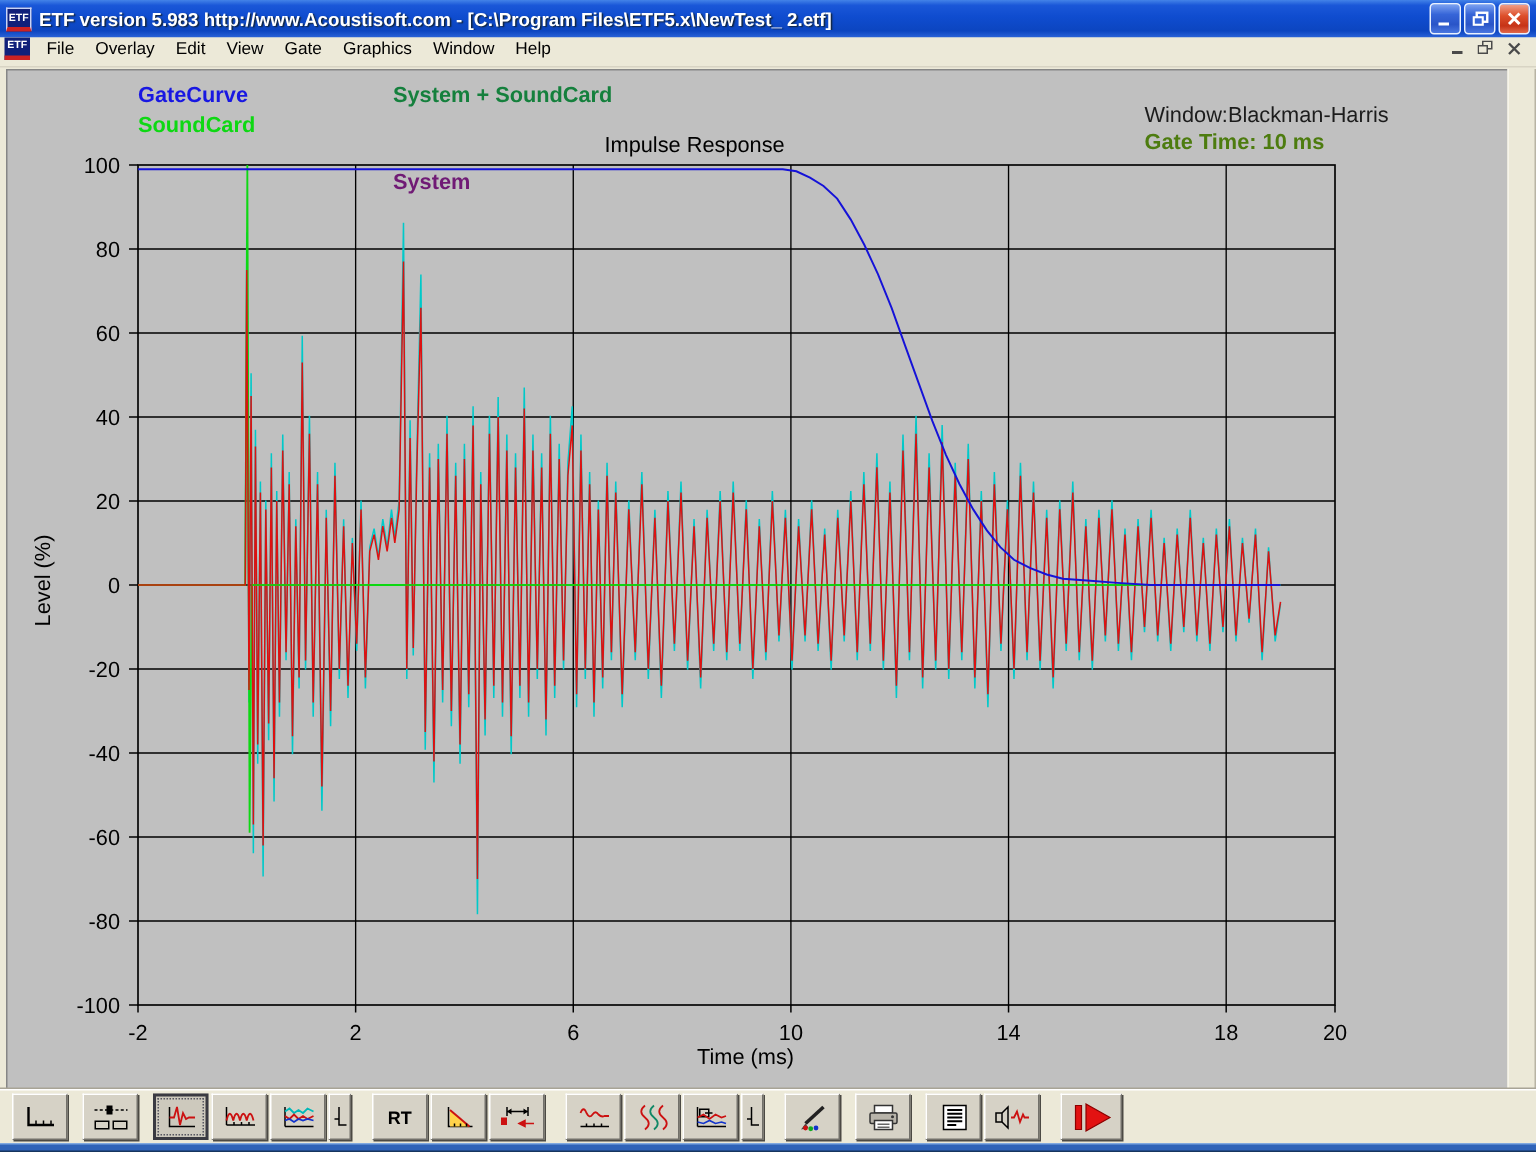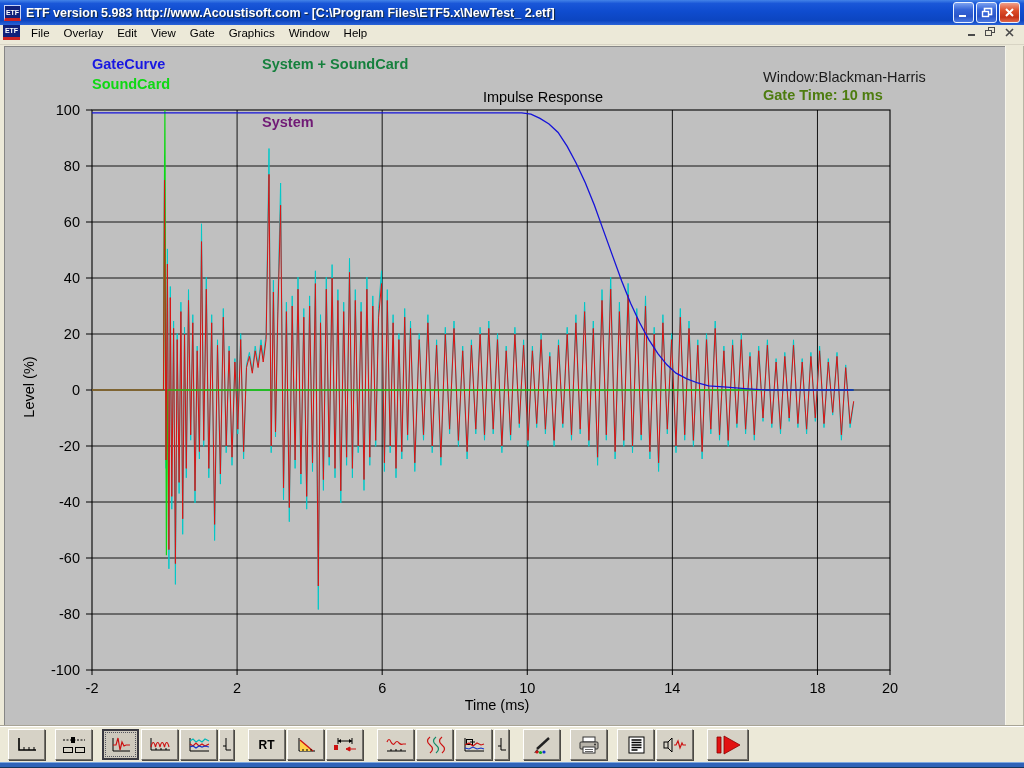--- a/index.html
+++ b/index.html
@@ -34,21 +34,21 @@
 
   
   #client { position:absolute; left:0; top:46px; width:1024px; height:680px; background:#ece9d8; }
   #chart-surface { position:absolute; left:4px; top:0; width:1001px; height:680px;
     background:#c0c0c0; border-left:1px solid #868686; border-top:1px solid #868686; }
   #right-strip { position:absolute; right:0; top:0; width:19px; height:680px;
     background:#ece9d8; border-left:1px solid #f6f4ea; border-right:1px solid #b8b4a4; }
   #plot-svg { position:absolute; left:0; top:46px; width:1024px; height:680px; pointer-events:none; }
 
   .chart-label { position:absolute; color:#000; white-space:nowrap; z-index:5; }
-  #chart-title { left:403px; top:89px; width:200px; text-align:right; font-size:14.5px; }
+  #chart-title { left:403px; top:89px; width:200px; text-align:left; font-size:14.5px; }
   #win-label  { left:763px; top:69px;  font-size:14.5px; color:#1c1c1c;text-align:right; }
   #gate-label { left:763px; top:87px;  font-size:14.5px; color:#4d7c0f;font-weight:bold; }
   #xaxis-title { left:437px; top:697px; width:120px; text-align:center; font-size:14.5px; }
   #yaxis-title { left:-21px; top:379px; width:100px; text-align:center; font-size:14.5px;
     transform:rotate(-90deg); }
   .legend-item { position:absolute; font-size:14.5px; font-weight:bold; z-index:5; }
 
   
   #toolbar { position:absolute; left:0; bottom:6px; width:1024px; height:36px;
     background:#ece9d8; border-top:1px solid #ffffff; box-shadow:0 -1px 0 #a8a496; }

